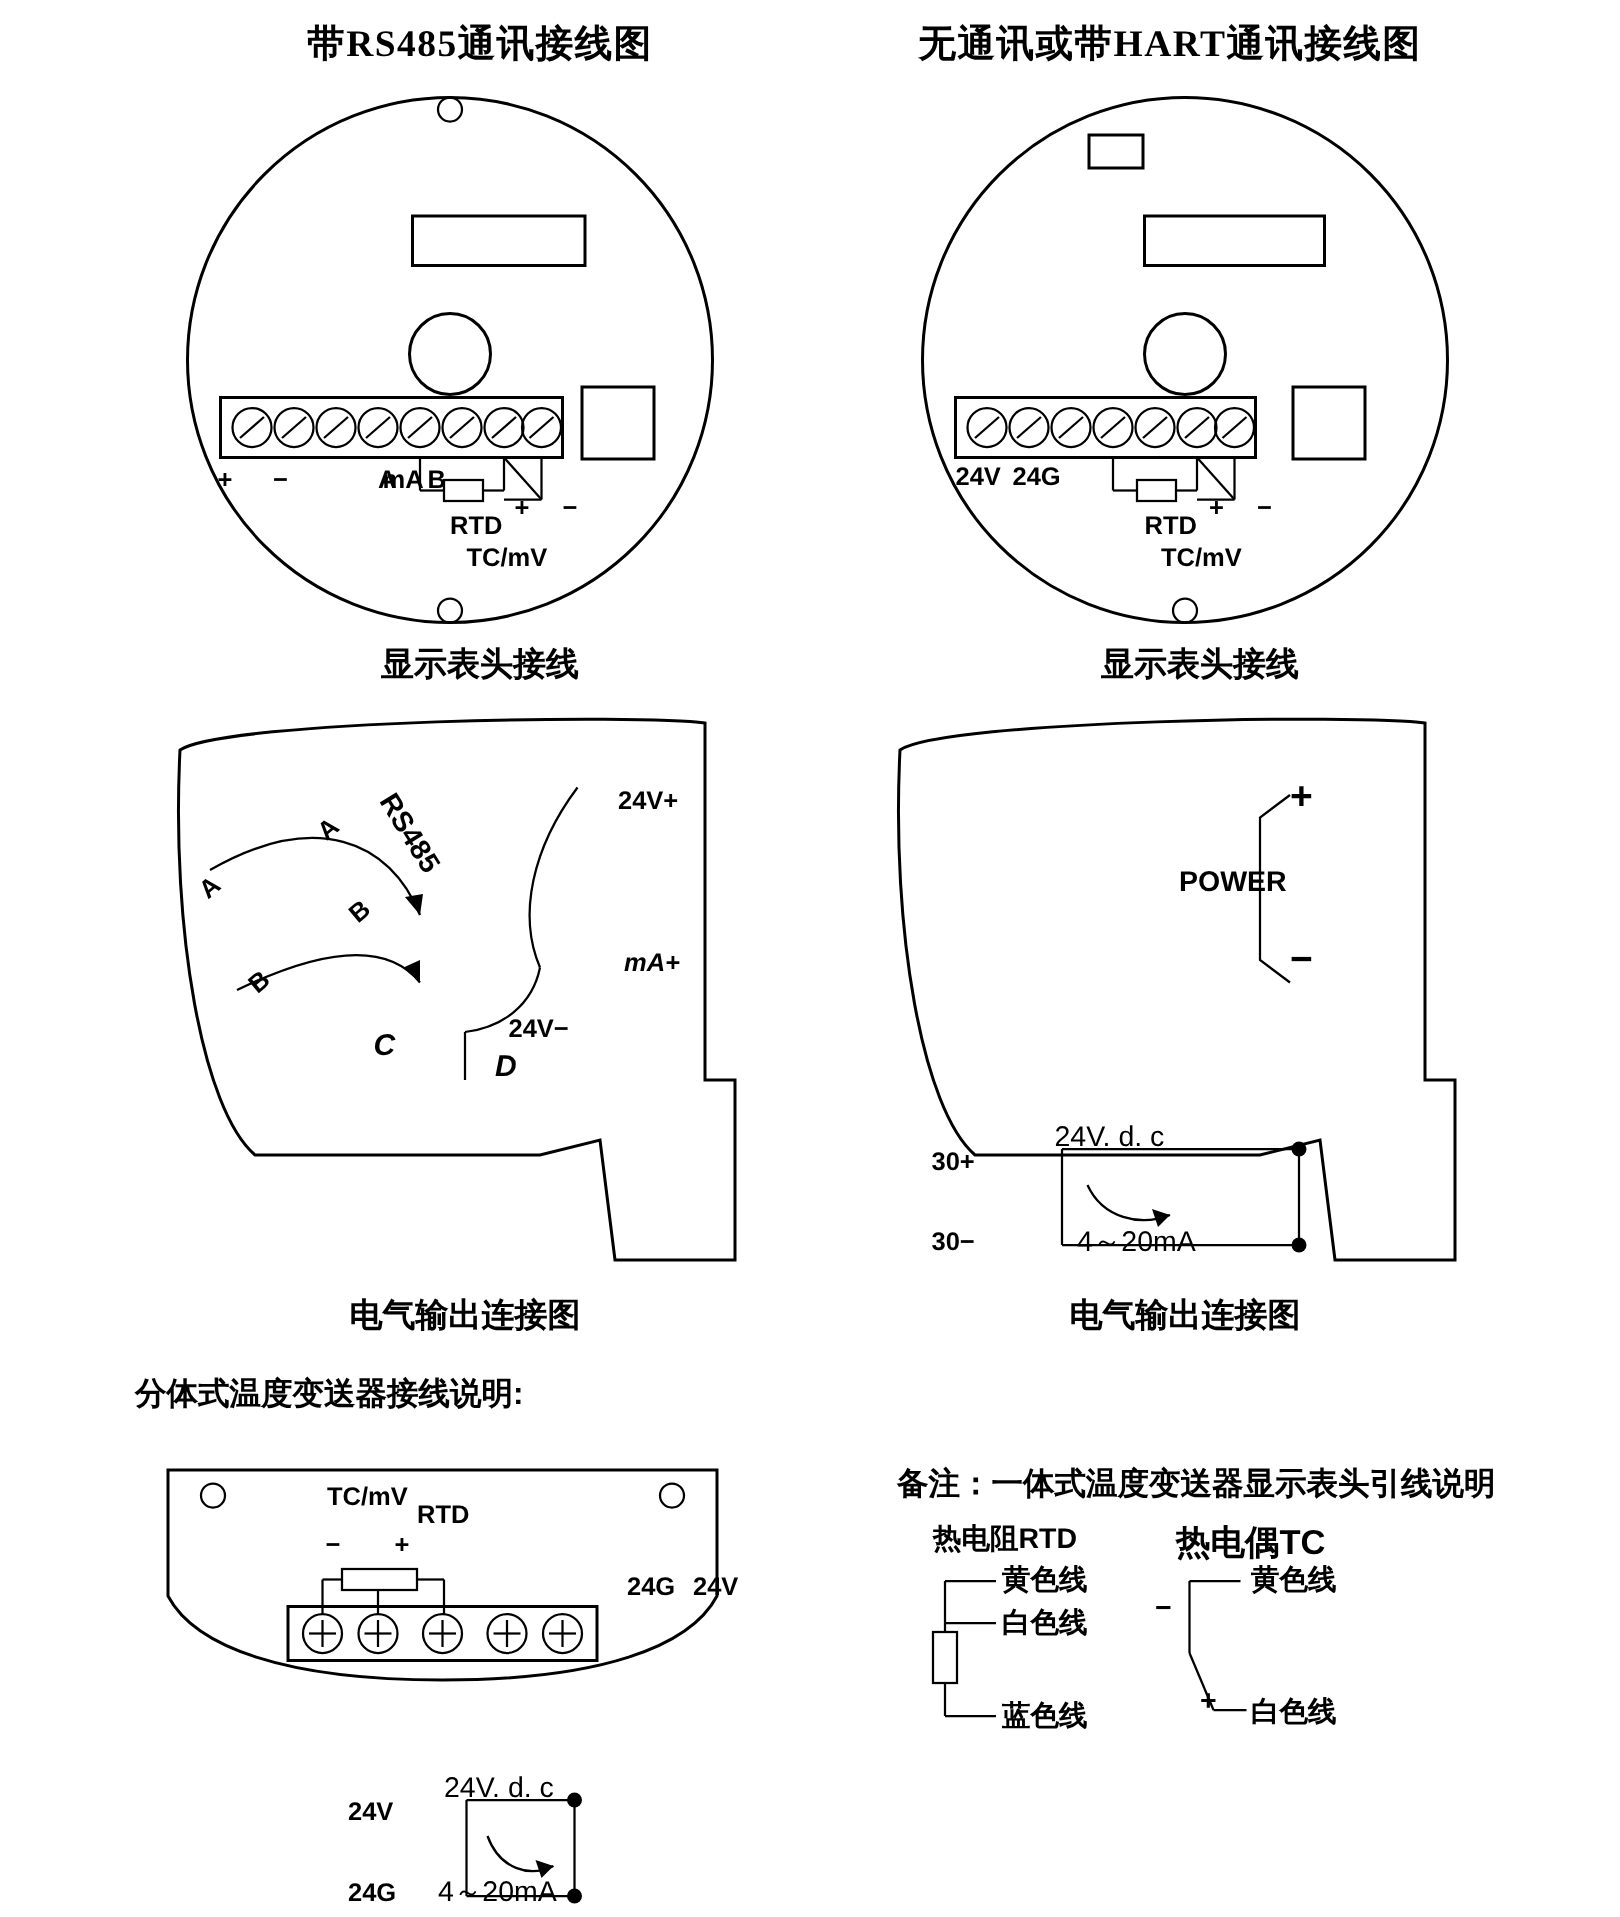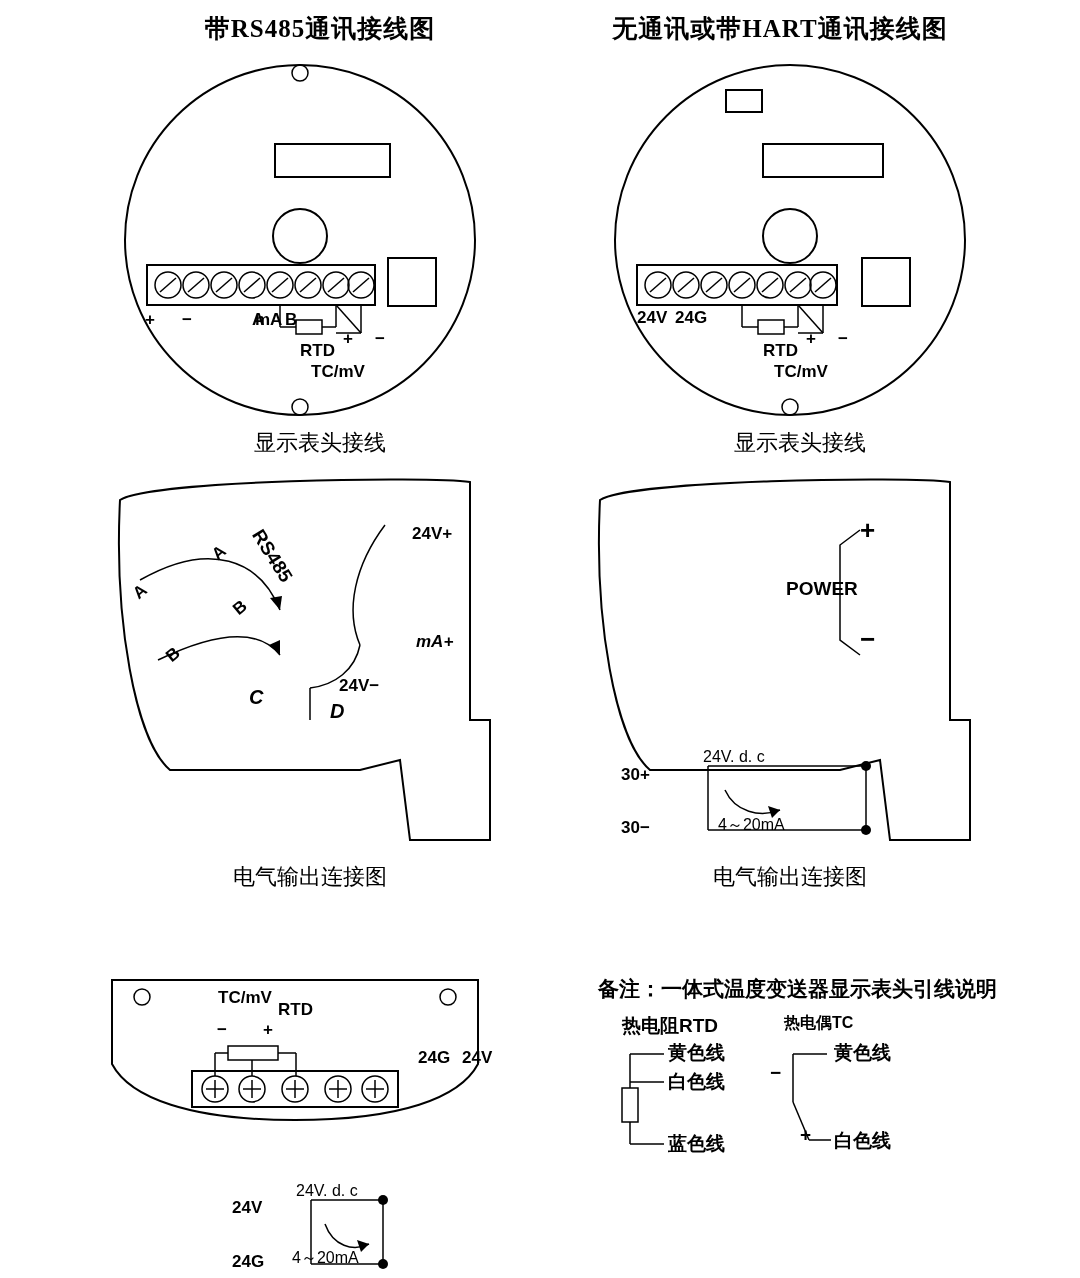--- a/index.html
+++ b/index.html
@@ -8,23 +8,23 @@
     font-family:"Liberation Sans","DejaVu Sans",sans-serif;
     color:#000;position:relative;overflow:hidden;
   }
   .root{position:relative;width:1080px;height:1278px;}
   .abs{position:absolute;}
   .title{
     font-family:"Liberation Serif","DejaVu Serif",serif;
     font-weight:bold;font-size:25px;letter-spacing:1px;text-align:center;
   }
   .caption{
-    font-size:22px;font-weight:normal;text-align:center;
+    font-size:22px;font-weight:bold;text-align:center;
   }
-  .lbl{font-size:16px;}
+  .lbl{font-size:19px;}
   .lbl-b{font-size:17px;font-weight:bold;}
   svg{display:block;overflow:visible;}
   .stroke{fill:none;stroke:#000;stroke-width:2;}
   .stroke-thin{fill:none;stroke:#000;stroke-width:1.5;}
 </style>
 </head>
 <body>
 
 <div class="root">
 
@@ -175,20 +175,21 @@
     </svg>
   </div>
   <div class="abs lbl" style="left:703px;top:748px;">24V. d. c</div>
   <div class="abs lbl-b" style="left:621px;top:765px;">30+</div>
   <div class="abs lbl-b" style="left:621px;top:818px;">30−</div>
   <div class="abs lbl" style="left:718px;top:815px;">4～20mA</div>
 
   <div class="abs caption" style="left:130px;top:862px;width:360px;">电气输出连接图</div>
   <div class="abs caption" style="left:610px;top:862px;width:360px;">电气输出连接图</div>
 
+  <div class="abs caption" style="left:90px;top:915px;width:460px;text-align:left;font-size:21px;">分体式温度变送器接线说明:</div>
 
   <div class="abs" style="left:100px;top:968px;">
     <svg width="400" height="170" viewBox="0 0 400 170">
       <path class="stroke" d="M12 12 L378 12 L378 96 C360 130, 300 152, 195 152 C90 152, 30 130, 12 96 Z"></path>
       <circle cx="42" cy="29" r="8" class="stroke-thin"></circle>
       <circle cx="348" cy="29" r="8" class="stroke-thin"></circle>
       <rect x="92" y="103" width="206" height="36" class="stroke"></rect>
       <g class="stroke-thin">
         <circle cx="115" cy="121" r="13"></circle>
           <line x1="106" y1="121" x2="124" y2="121"></line>
@@ -234,21 +235,21 @@
       <polygon points="86,66 74,62 78,74"></polygon>
     </svg>
   </div>
   <div class="abs lbl" style="left:296px;top:1182px;">24V. d. c</div>
   <div class="abs lbl-b" style="left:232px;top:1198px;">24V</div>
   <div class="abs lbl-b" style="left:232px;top:1252px;">24G</div>
   <div class="abs lbl" style="left:292px;top:1248px;">4～20mA</div>
 
   <div class="abs lbl-b" style="left:598px;top:975px;font-size:21px;white-space:nowrap;">备注：一体式温度变送器显示表头引线说明</div>
   <div class="abs lbl-b" style="left:622px;top:1013px;font-size:19px;">热电阻RTD</div>
-  <div class="abs lbl-b" style="left:784px;top:1013px;font-size:16px;">热电偶TC</div>
+  <div class="abs lbl-b" style="left:784px;top:1013px;font-size:23px;">热电偶TC</div>
 
   <div class="abs" style="left:610px;top:1040px;">
     <svg width="160" height="118" viewBox="0 0 160 118">
       <path class="stroke-thin" d="M20 14 L54 14"></path>
       <path class="stroke-thin" d="M20 14 L20 42"></path>
       <path class="stroke-thin" d="M20 42 L54 42"></path>
       <rect x="12" y="48" width="16" height="34" class="stroke-thin"></rect>
       <path class="stroke-thin" d="M20 42 L20 48"></path>
       <path class="stroke-thin" d="M20 82 L20 104"></path>
       <path class="stroke-thin" d="M20 104 L54 104"></path>

